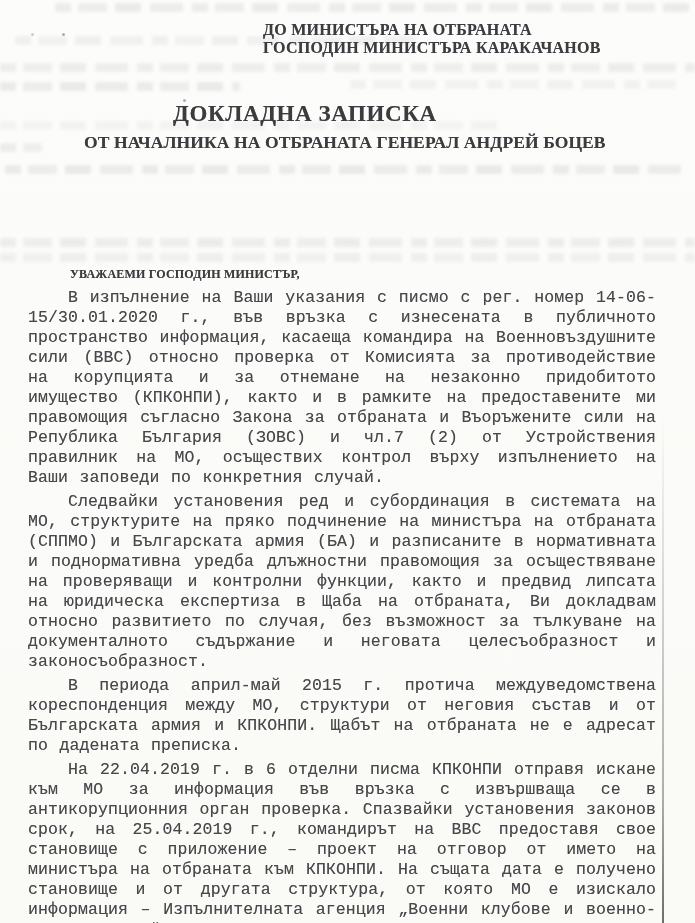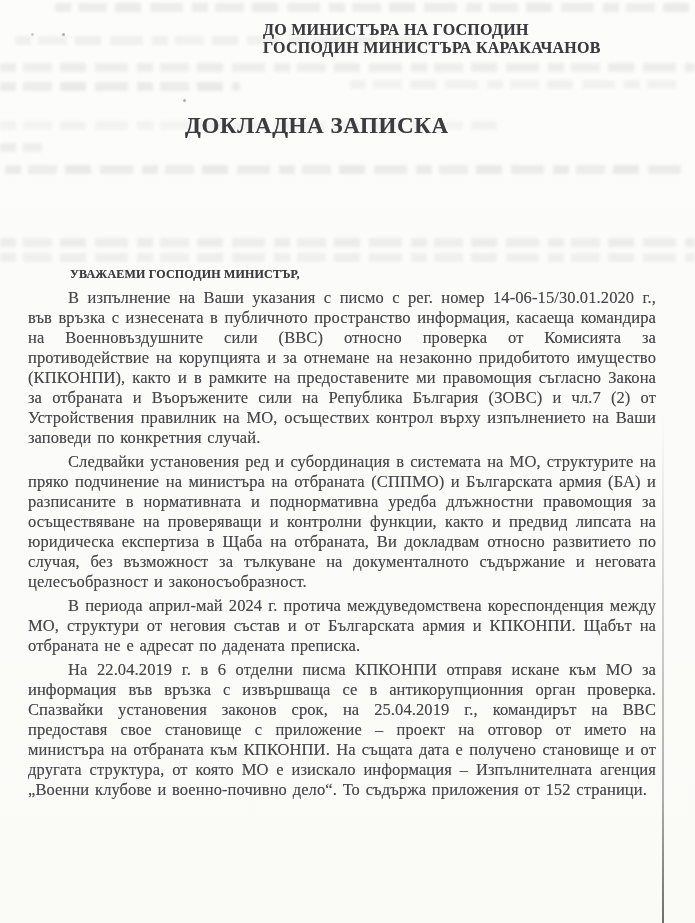--- a/index.html
+++ b/index.html
@@ -25,21 +25,21 @@
     font-weight:bold;font-size:16px;line-height:17.5px;
     letter-spacing:0.25px;color:var(--heading-ink);
     text-shadow:0 0 0.5px rgba(60,60,64,.55);
     white-space:nowrap;
   }
   .doc-title{
     position:absolute;left:173px;top:100px;
     font-weight:bold;font-size:23px;line-height:27px;
     letter-spacing:0.6px;color:var(--heading-ink);
     text-shadow:0 0 0.5px rgba(60,60,64,.55);
-    white-space:nowrap;margin:12px;
+    white-space:nowrap;margin:0;
   }
   .doc-from{
     position:absolute;left:84px;top:132px;
     font-weight:bold;font-size:17.5px;line-height:21px;
     letter-spacing:0.1px;color:var(--heading-ink);
     text-shadow:0 0 0.5px rgba(60,60,64,.55);
     white-space:nowrap;margin:0;
   }
   .salutation{
     position:absolute;left:70px;top:264px;
@@ -54,20 +54,21 @@
     position:absolute;left:28px;top:288px;width:628px;
   }
   .body-text p{
     margin:0 0 4px 0;
     font-size:16.5px;line-height:20px;
     text-align:justify;
     text-indent:40px;
     word-spacing:1.5px;letter-spacing:0.1px;
     color:var(--ink);
     text-shadow:0 0 0.45px rgba(72,72,76,.5);
+    font-family:Liberation Mono, monospace;
   }
 
   
   .ghost{
     position:absolute;height:9px;
     background:repeating-linear-gradient(90deg,
       #8f8f8f 0 16px, transparent 16px 23px,
       #9a9a9a 23px 52px, transparent 52px 60px,
       #8a8a8a 60px 86px, transparent 86px 95px,
       #969696 95px 128px, transparent 128px 137px);
@@ -102,28 +103,29 @@
   <div class="ghost" style="left:0px;top:143px;width:42px;opacity:.13;"></div>
   <div class="ghost" style="left:5px;top:165px;width:685px;opacity:.15;"></div>
   <div class="ghost" style="left:0px;top:238px;width:695px;opacity:.13;"></div>
   <div class="ghost" style="left:0px;top:253px;width:695px;opacity:.11;"></div>
   <div class="speck" style="left:62px;top:33px;"></div>
   <div class="speck" style="left:31px;top:33px;opacity:.35;"></div>
   <div class="speck" style="left:183px;top:99px;"></div>
   <div class="scan-edge"></div>
 
   <div class="addressee">
-    <div>ДО МИНИСТЪРА НА ГОСПОДИН</div>
+    <div>ДО МИНИСТЪРА НА ОТБРАНАТА</div>
     <div>ГОСПОДИН МИНИСТЪРА КАРАКАЧАНОВ</div>
   </div>
 
   <h1 class="doc-title">ДОКЛАДНА ЗАПИСКА</h1>
+  <h2 class="doc-from">ОТ НАЧАЛНИКА НА ОТБРАНАТА ГЕНЕРАЛ АНДРЕЙ БОЦЕВ</h2>
 
   <div class="salutation">УВАЖАЕМИ ГОСПОДИН МИНИСТЪР,</div>
 
   <div class="body-text">
     <p>В изпълнение на Ваши указания с писмо с рег. номер 14-06-15/30.01.2020 г., във връзка с изнесената в публичното пространство информация, касаеща командира на Военновъздушните сили (ВВС) относно проверка от Комисията за противодействие на корупцията и за отнемане на незаконно придобитото имущество (КПКОНПИ), както и в рамките на предоставените ми правомощия съгласно Закона за отбраната и Въоръжените сили на Република България (ЗОВС) и чл.7 (2) от Устройствения правилник на МО, осъществих контрол върху изпълнението на Ваши заповеди по конкретния случай.</p>
     <p>Следвайки установения ред и субординация в системата на МО, структурите на пряко подчинение на министъра на отбраната (СППМО) и Българската армия (БА) и разписаните в нормативната и поднормативна уредба длъжностни правомощия за осъществяване на проверяващи и контролни функции, както и предвид липсата на юридическа експертиза в Щаба на отбраната, Ви докладвам относно развитието по случая, без възможност за тълкуване на документалното съдържание и неговата  целесъобразност и законосъобразност.</p>
-    <p>В периода април-май 2024 г. протича междуведомствена кореспонденция между МО, структури от неговия състав и от Българската армия и КПКОНПИ. Щабът на отбраната не е адресат по дадената преписка.</p>
+    <p>В периода април-май 2015 г. протича междуведомствена кореспонденция между МО, структури от неговия състав и от Българската армия и КПКОНПИ. Щабът на отбраната не е адресат по дадената преписка.</p>
     <p>На 22.04.2019 г. в 6 отделни писма КПКОНПИ отправя искане към МО за информация във връзка с извършваща се в антикорупционния орган проверка. Спазвайки установения законов срок, на 25.04.2019 г., командирът на ВВС предоставя свое становище с приложение – проект на отговор от името на министъра на отбраната към КПКОНПИ. На същата дата е получено становище и от другата структура, от която МО е изискало информация – Изпълнителната агенция „Военни клубове и военно-почивно дело“. То съдържа приложения от 152 страници.</p>
   </div>
 
 </div>
 
 </body></html>

